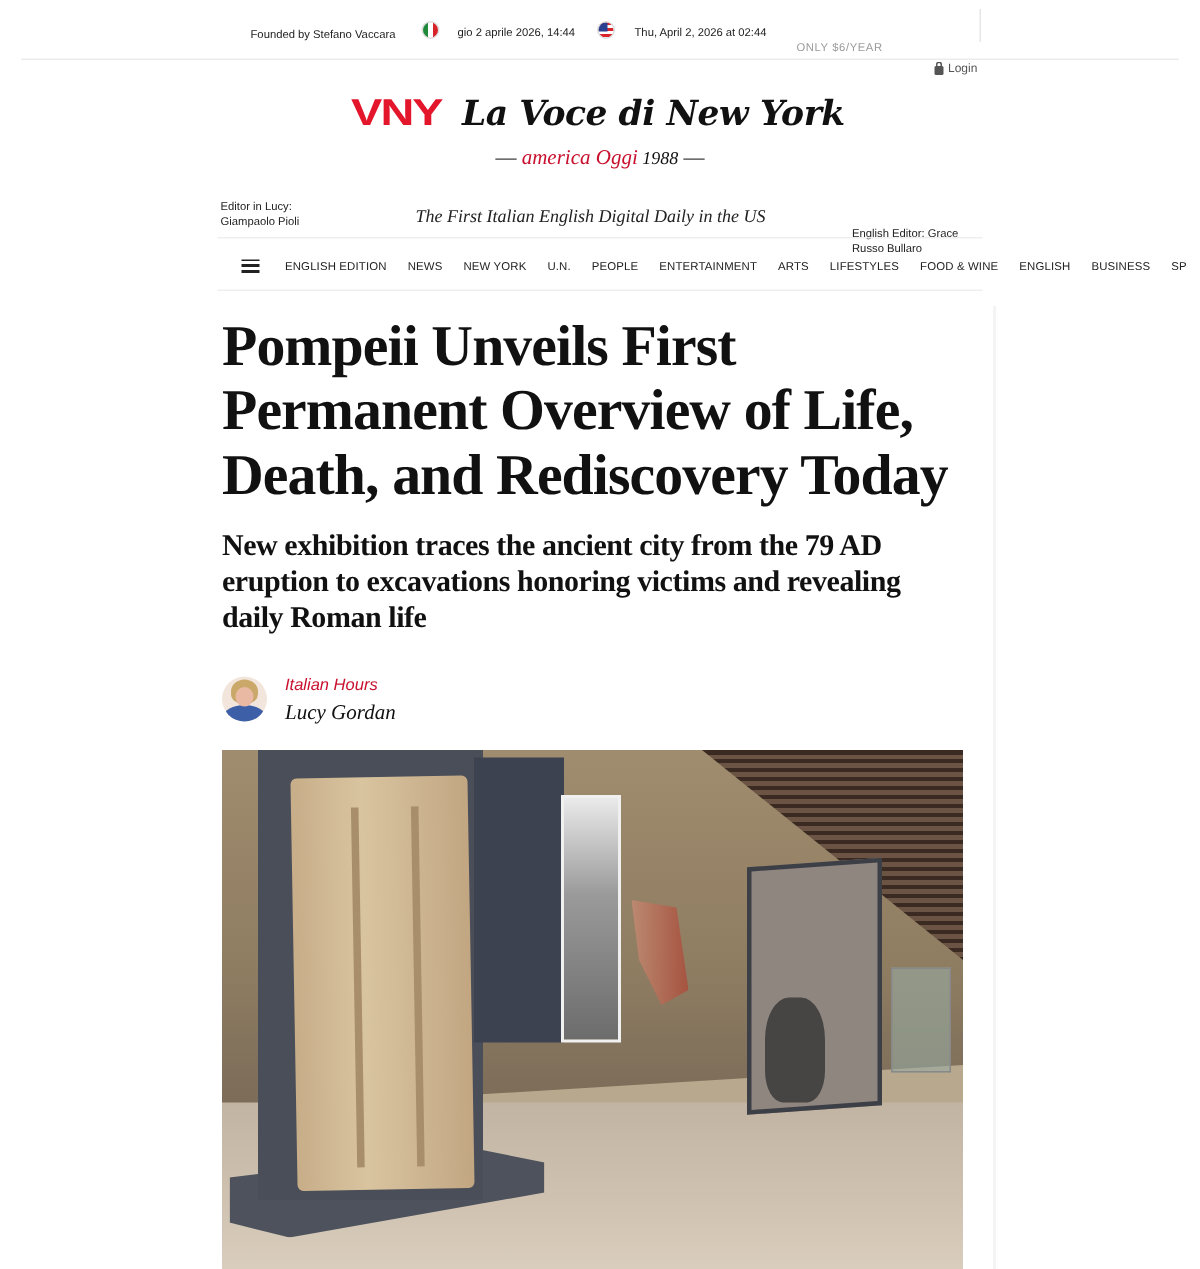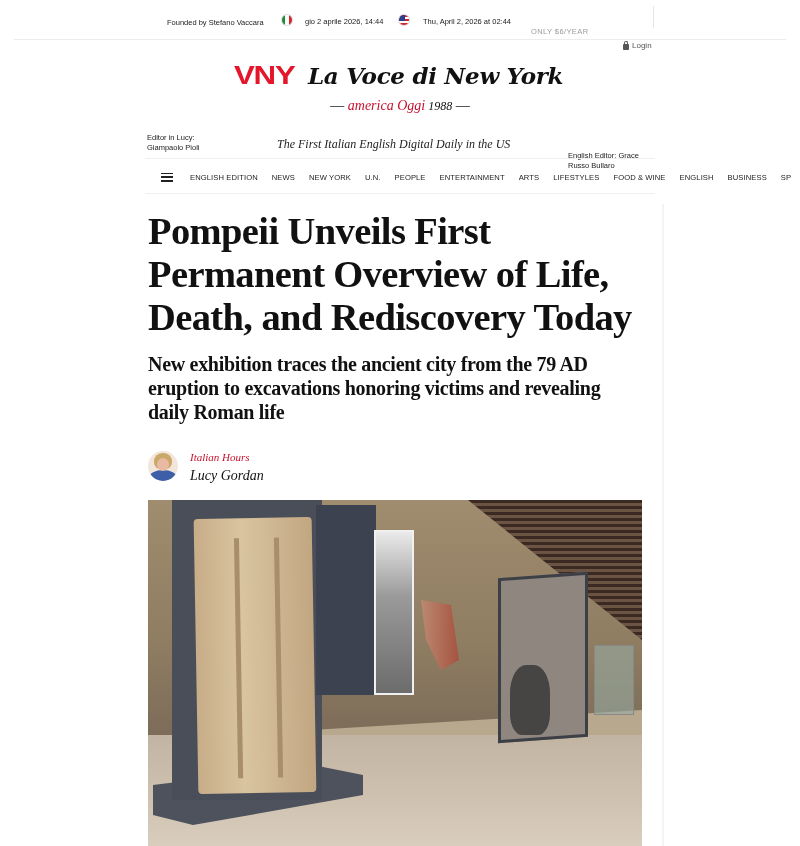--- a/index.html
+++ b/index.html
@@ -47,21 +47,21 @@
     
     .side-rule { position: absolute; left: 662px; top: 204px; width: 2px; height: 642px; background: #f4f4f4; }
 
     
     .headline { position: absolute; left: 148px; top: 210px; width: 500px; font-family: "Liberation Serif", serif; font-size: 38.5px; line-height: 43px; color: #111; letter-spacing: -0.6px; }
     .subhead { position: absolute; left: 148px; top: 352px; width: 490px; font-family: "Liberation Serif", serif; font-weight: bold; font-size: 20px; line-height: 24px; color: #111; letter-spacing: -0.3px; }
     .avatar { position: absolute; left: 148px; top: 451px; width: 30px; height: 30px; border-radius: 50%; overflow: hidden; background: #f2e6dc; }
     .avatar .hair { position: absolute; left: 6px; top: 2px; width: 18px; height: 16px; border-radius: 50% 50% 40% 40%; background: #c9a86a; }
     .avatar .face { position: absolute; left: 9px; top: 7px; width: 12px; height: 13px; border-radius: 50%; background: #e9b9a3; }
     .avatar .body { position: absolute; left: 1px; top: 19px; width: 28px; height: 16px; border-radius: 50% 50% 0 0; background: #3c5fa8; }
-    .column { position: absolute; left: 190px; top: 451px; font-family: Liberation Serif, serif; font-style: italic; font-size: 11px; color: #c8102e; }
+    .column { position: absolute; left: 190px; top: 451px; font-family: Liberation Sans, sans-serif; font-style: italic; font-size: 11px; color: #c8102e; }
     .author { position: absolute; left: 190px; top: 468px; font-family: "Liberation Serif", serif; font-style: italic; font-size: 14px; color: #111; }
 
     
     .photo { position: absolute; left: 148px; top: 500px; width: 494px; height: 346px; overflow: hidden; background: #b8a88e; }
     .ph-floor { position: absolute; left: 0; top: 235px; width: 494px; height: 111px; background: linear-gradient(180deg, #c2b4a2 0%, #cfc2b1 60%, #d9cdbd 100%); }
     .ph-wall { position: absolute; left: 0; top: 0; width: 494px; height: 240px; background: linear-gradient(180deg, #a08c6e 0%, #8f7d62 60%, #7b6b58 100%); clip-path: polygon(0 0, 330px 0, 494px 130px, 494px 210px, 0 240px); }
     .ph-ceiling { position: absolute; left: 320px; top: 0; width: 174px; height: 140px; background: repeating-linear-gradient(180deg, #3a2a22 0 3px, #6b5444 3px 6px); clip-path: polygon(0 0, 174px 0, 174px 140px); }
     .ph-stand { position: absolute; left: 24px; top: 0; width: 150px; height: 300px; background: #4a4e58; }
     .ph-base { position: absolute; left: 5px; top: 265px; width: 210px; height: 60px; background: #4d525d; clip-path: polygon(0 20px, 160px 0, 210px 10px, 210px 30px, 40px 60px, 0 50px); }
     .ph-slab { position: absolute; left: 48px; top: 18px; width: 118px; height: 275px; background: linear-gradient(90deg, #c7ad88 0%, #d9c4a0 40%, #c2a682 100%); border-radius: 4px; transform: rotate(-1deg); }

